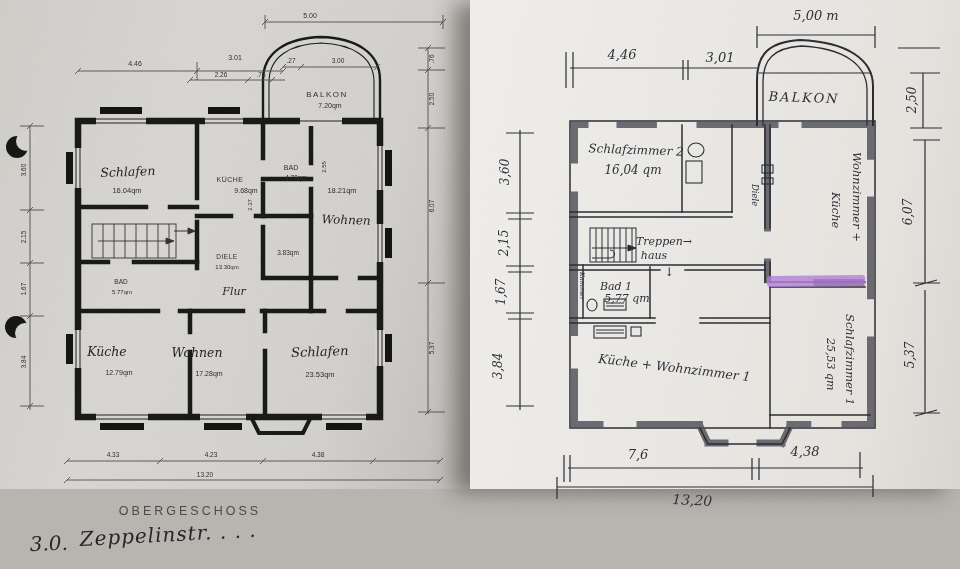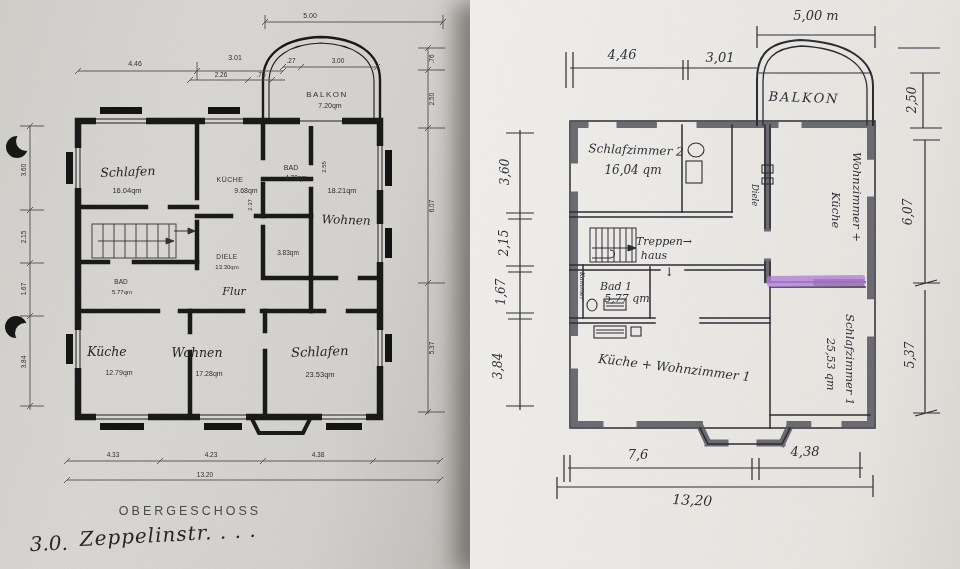--- a/index.html
+++ b/index.html
@@ -1,18 +1,18 @@
 <!DOCTYPE html>
 <html><head>
 <meta charset="utf-8">
 <style>
   html,body{margin:0;padding:0;background:#8a8784;}
   .photo{position:relative;width:960px;height:569px;overflow:hidden;background:#b8b5b0;
          font-family:"Liberation Sans",sans-serif;}
-  .sheet{position:absolute;top:0;height:569px;}
+  .sheet{position:absolute;top:0;height:489px;}
   .sheet-left{left:0;width:492px;
       background:linear-gradient(105deg,#d0cec9 0%,#d9d7d3 35%,#d3d1cd 70%,#bfbcb8 96%);}
   .sheet-right{left:470px;width:490px;
       background:linear-gradient(100deg,#f0eeeb 0%,#eae8e4 45%,#e6e3df 80%,#d9d6d1 100%);
       box-shadow:-16px 3px 20px rgba(40,35,28,0.45);}
   svg{display:block;}
   .print{font-family:"Liberation Sans",sans-serif;fill:#2f2f2f;}
   .printlight{font-family:"Liberation Sans",sans-serif;fill:#4a4a4a;}
   .hand{font-family:"DejaVu Serif",serif;font-style:italic;fill:#30303a;}
   .handL{font-family:"DejaVu Serif",serif;font-style:italic;fill:#262626;}

